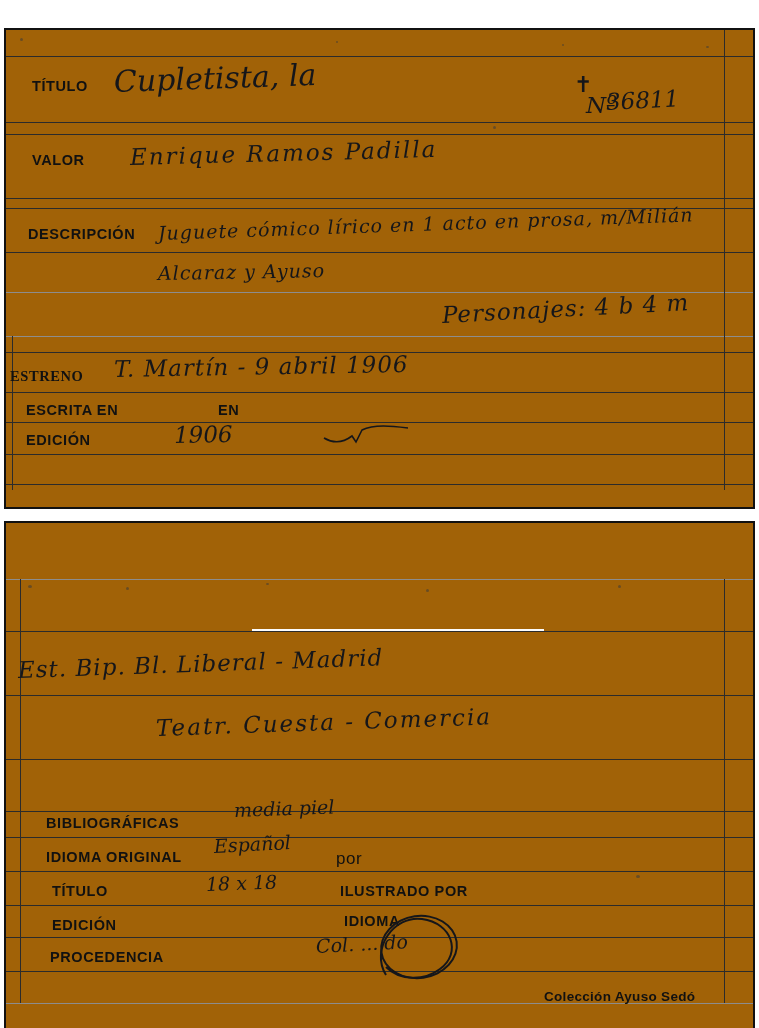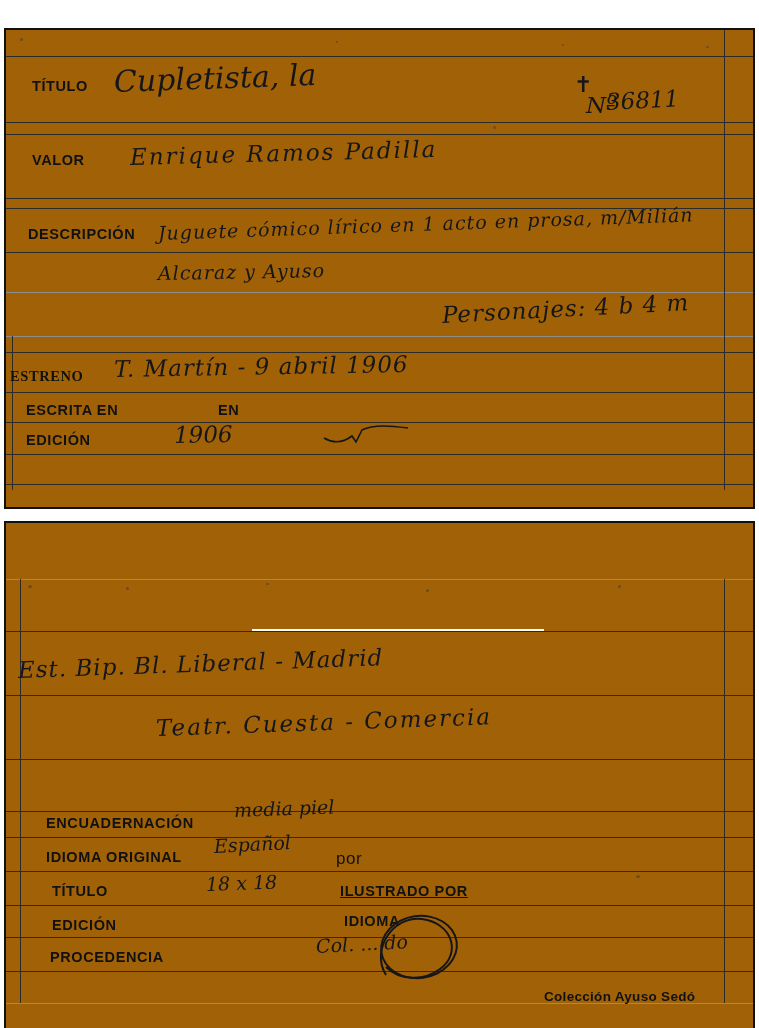--- a/index.html
+++ b/index.html
@@ -209,31 +209,31 @@
   <div class="speck" style="left:420px; top:66px;  width:3px; height:3px;"></div>
   <div class="speck" style="left:612px; top:62px;  width:3px; height:3px;"></div>
   <div class="speck" style="left:630px; top:352px; width:4px; height:3px;"></div>
 
 
   <div class="gapline" style="left:246px; top:106px; width:292px;"></div>
 
   <div class="hand med" style="left:12px; top:134px; transform:rotate(-2deg); letter-spacing:1px;">Est. Bip. Bl. Liberal - Madrid</div>
   <div class="hand med" style="left:150px; top:192px; transform:rotate(-2deg); letter-spacing:2px;">Teatr. Cuesta - Comercia</div>
 
-  <div class="label" style="left:40px; top:292px;">ENCUADERNACIÓN</div>
+  <div class="label" style="left:40px; top:292px;">BIBLIOGRÁFICAS</div>
   <div class="hand sm" style="left:228px; top:276px; transform:rotate(-2deg);">media piel</div>
 
   <div class="label" style="left:40px; top:326px;text-align:right;">IDIOMA ORIGINAL</div>
   <div class="hand sm" style="left:208px; top:312px; transform:rotate(-3deg);">Español</div>
   <div class="label small" style="left:330px; top:326px; font-weight:normal;">por</div>
 
   <div class="label" style="left:46px; top:360px;">TÍTULO</div>
   <div class="hand sm" style="left:200px; top:350px; transform:rotate(-2deg);">18 x 18</div>
 
-  <div class="label" style="left:334px; top:360px;text-decoration:underline;">ILUSTRADO POR</div>
+  <div class="label" style="left:334px; top:360px;">ILUSTRADO POR</div>
 
   <div class="label" style="left:46px; top:394px;">EDICIÓN</div>
 
   <div class="label" style="left:338px; top:390px;">IDIOMA</div>
 
   <div class="label" style="left:44px; top:426px;">PROCEDENCIA</div>
   <div class="hand sm" style="left:310px; top:412px; transform:rotate(-3deg);">Col. ... do</div>
 
   <div class="oval" style="left:374px; top:392px; width:74px; height:60px;"></div>
   <svg style="position:absolute; left:360px; top:386px;" width="110" height="76">

